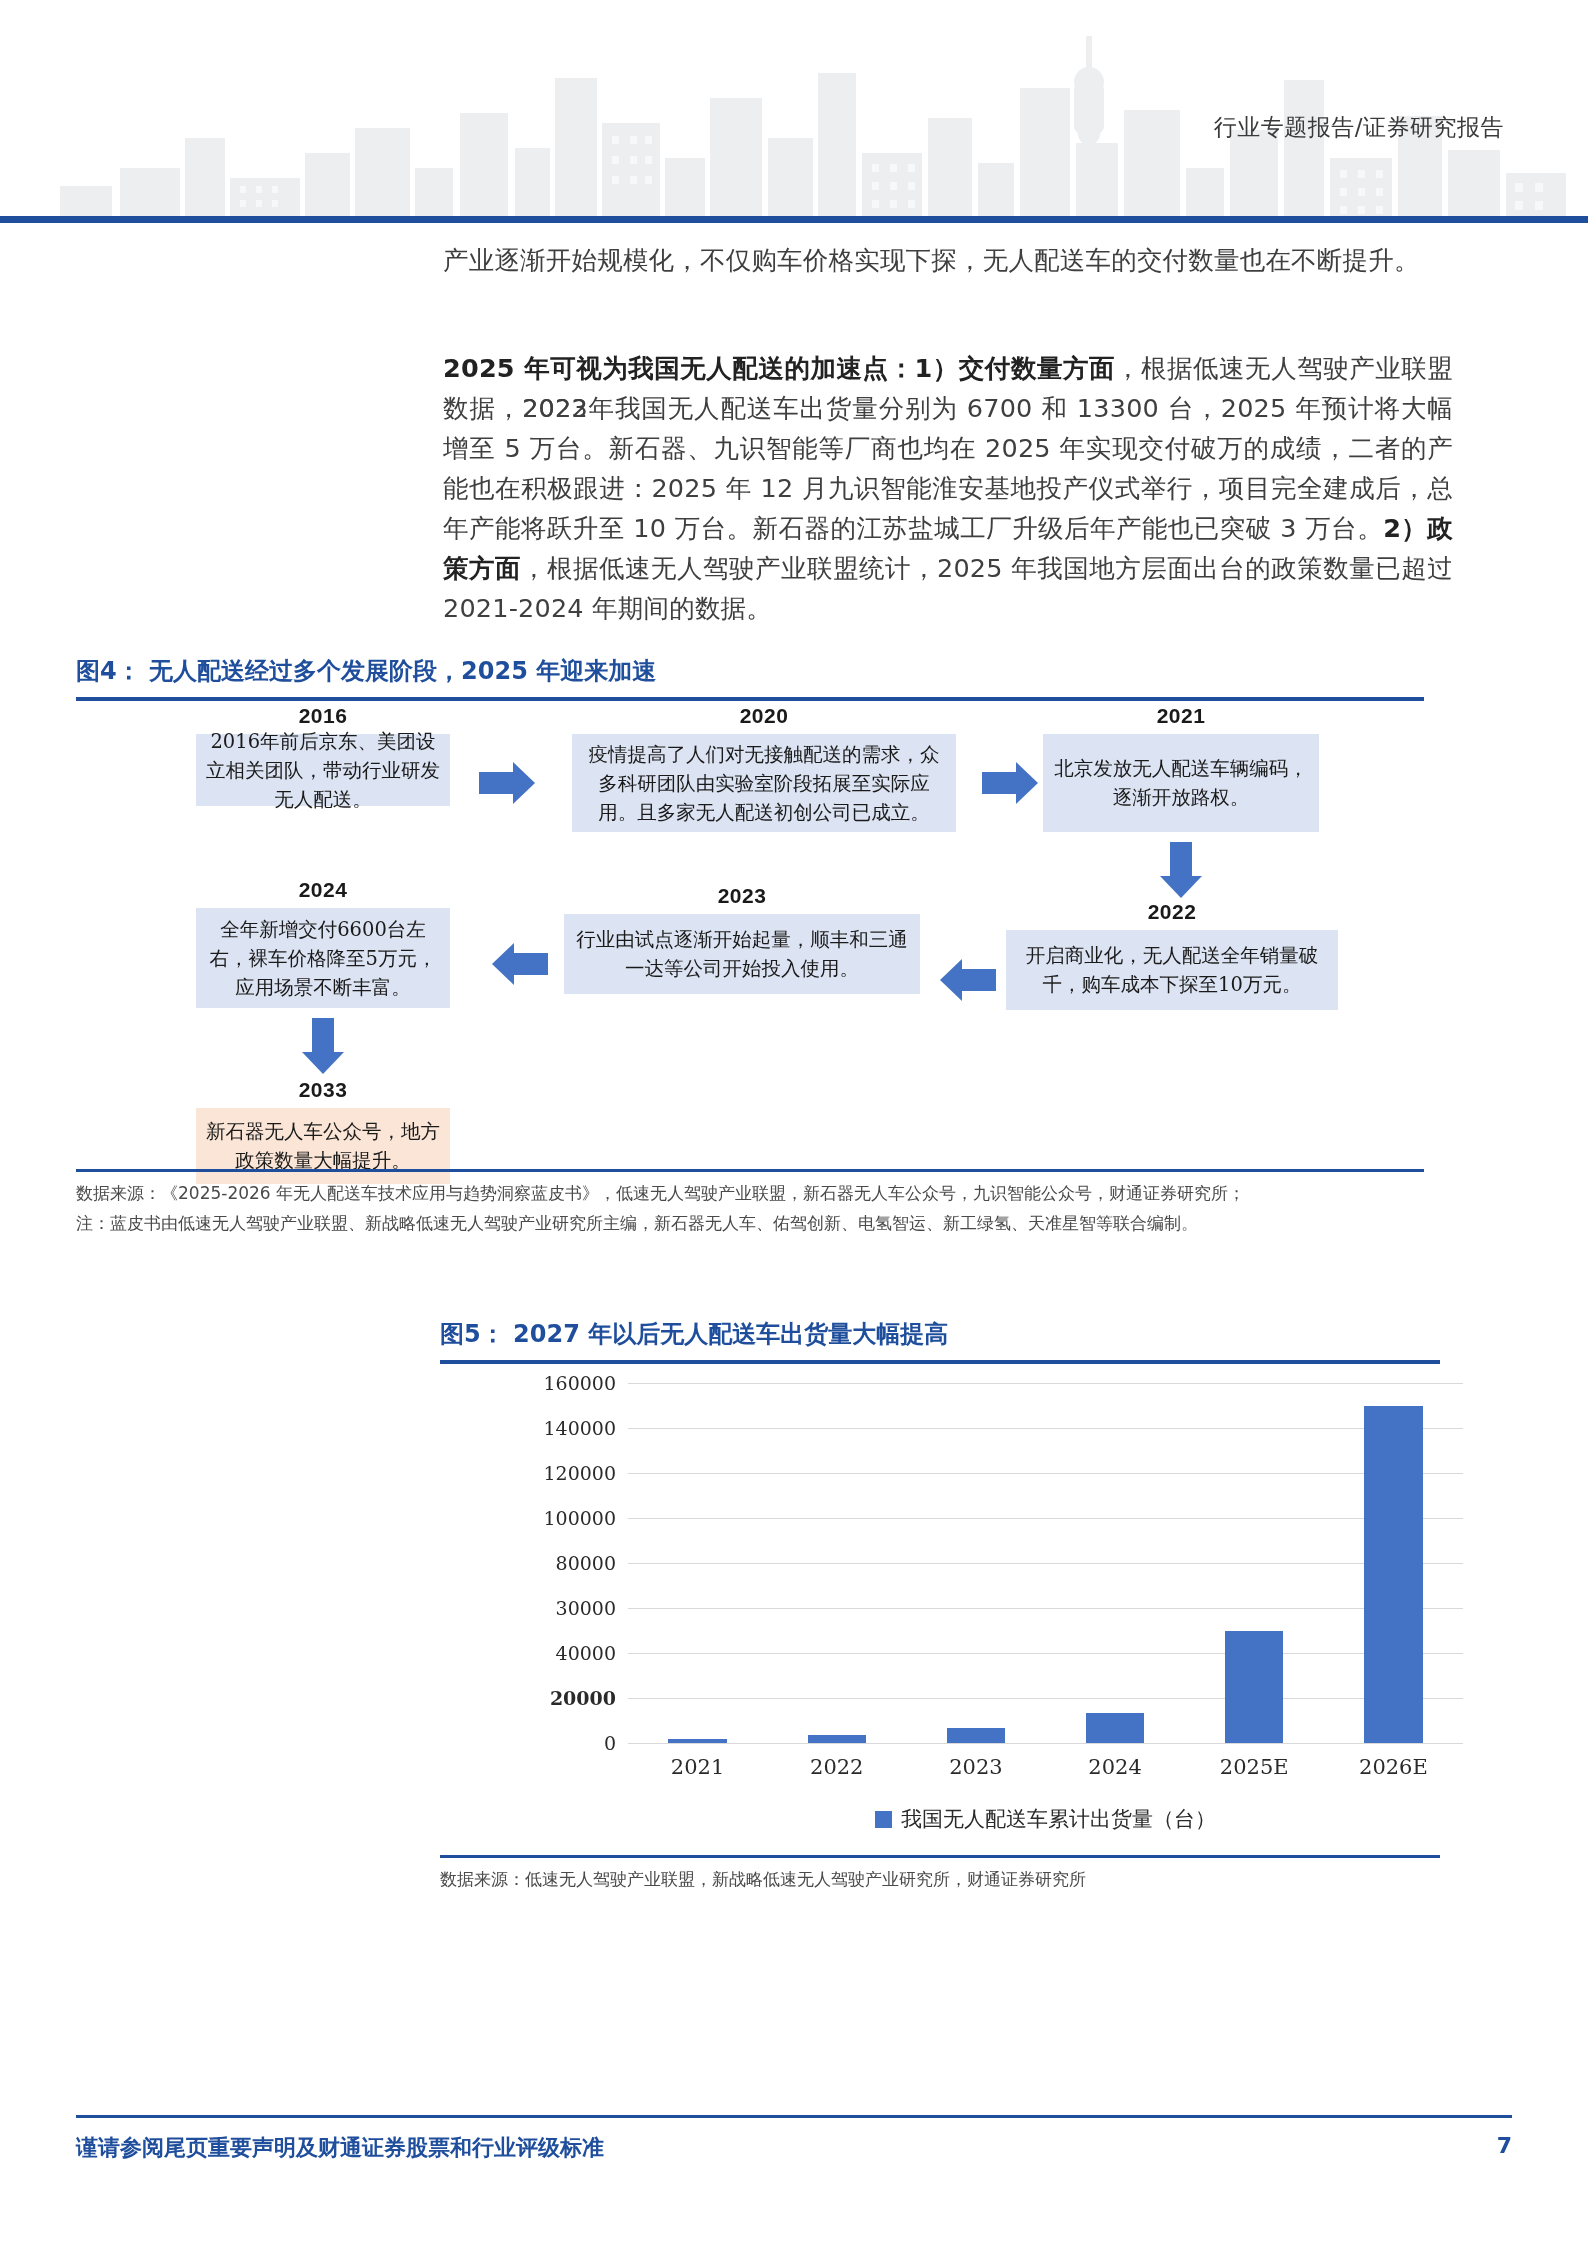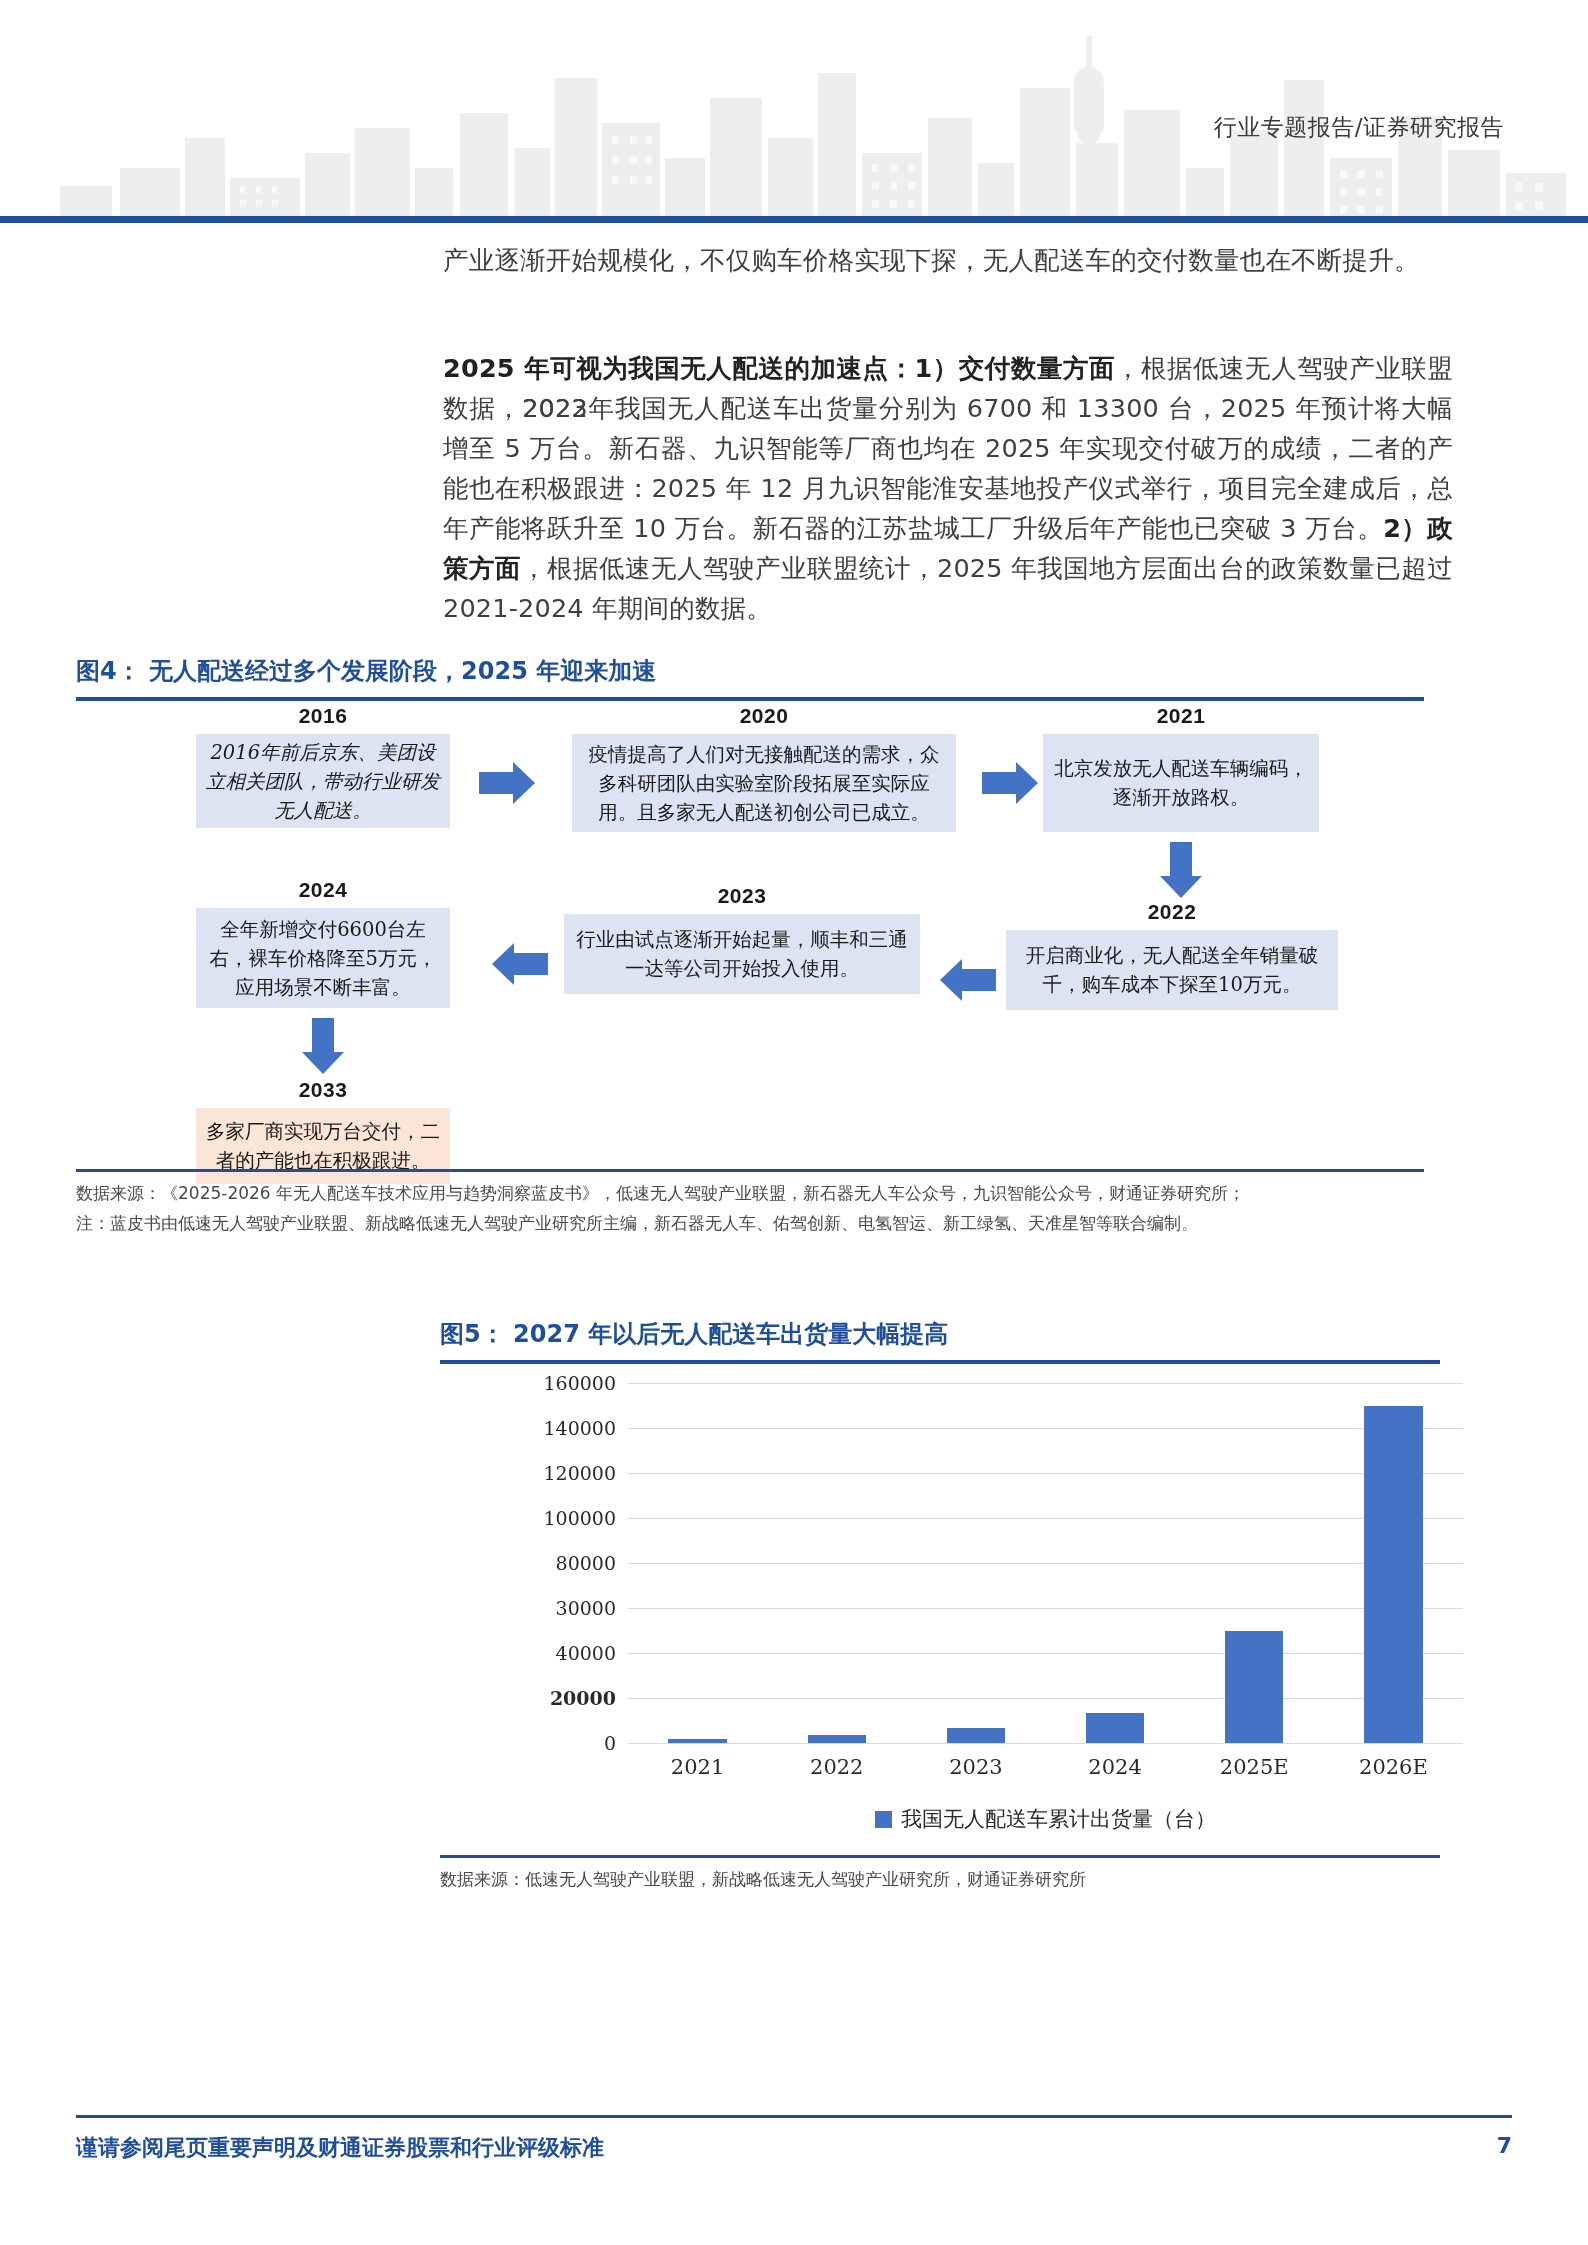--- a/index.html
+++ b/index.html
@@ -381,21 +381,21 @@
   <div class="para p1">产业逐渐开始规模化，不仅购车价格实现下探，无人配送车的交付数量也在不断提升。</div>
 
   <div class="para p2"><b>2025 年可视为我国无人配送的加速点：1）交付数量方面</b><span>，根据低速无人驾驶产业联盟数据，</span><span class="overlap-wrap"><span>2022</span><span class="ov2">2023</span></span><span>年我国无人配送车出货量分别为 6700 和 13300 台，2025 年预计将大幅增至 5 万台。新石器、九识智能等厂商也均在 2025 年实现交付破万的成绩，二者的产能也在积极跟进：2025 年 12 月九识智能淮安基地投产仪式举行，项目完全建成后，总年产能将跃升至 10 万台。新石器的江苏盐城工厂升级后年产能也已突破 3 万台。</span><b>2）政策方面</b><span>，根据低速无人驾驶产业联盟统计，2025 年我国地方层面出台的政策数量已超过 2021-2024 年期间的数据。</span></div>
 
   <div class="fig-title" style="left:76px; top:655px;">图4： 无人配送经过多个发展阶段，2025 年迎来加速</div>
   <div class="fig-rule" style="left:76px; top:697px; width:1348px;"></div>
 
   <div id="fig4">
 
     <div class="tl-year" style="left:196px; top:704px; width:254px;">2016</div>
-    <div class="tl-box" style="left:196px; top:734px; width:254px; height:94px;font-style:italic;">
+    <div class="tl-box" style="left:196px; top:734px; width:254px; height:72px;">
         <span>2016年前后京东、美团设立相关团队，带动行业研发无人配送。</span>
       </div>
 
     <div class="arrow-body-h" style="left:479px; top:772px; width:34px; height:22px;"></div>
     <div class="arrow-head-r" style="left:513px; top:762px;"></div>
 
     <div class="tl-year" style="left:572px; top:704px; width:384px;">2020</div>
     <div class="tl-box" style="left:572px; top:734px; width:384px; height:98px;">
         <span>疫情提高了人们对无接触配送的需求，众多科研团队由实验室阶段拓展至实际应用。且多家无人配送初创公司已成立。</span>
       </div>
@@ -430,21 +430,21 @@
     <div class="tl-year" style="left:196px; top:878px; width:254px;">2024</div>
     <div class="tl-box" style="left:196px; top:908px; width:254px; height:100px;">
         <span>全年新增交付6600台左右，裸车价格降至5万元，应用场景不断丰富。</span>
       </div>
 
     <div class="arrow-body-v" style="left:312px; top:1018px; width:22px; height:34px;"></div>
     <div class="arrow-head-d" style="left:302px; top:1052px;"></div>
 
     <div class="tl-year" style="left:196px; top:1078px; width:254px;">2033</div>
     <div class="tl-box highlight" style="left:196px; top:1108px; width:254px; height:76px;">
-        <span>多家厂商实现万台交付，二者的产能也在积极跟进。</span>
+        <span>新石器无人车公众号，地方政策数量大幅提升。</span>
       </div>
   </div>
 
   <div class="fig-rule" style="left:76px; top:1169px; width:1348px; height:3px;"></div>
   <div class="fig-note" style="left:76px; top:1178px; width:1360px;">数据来源：《2025-2026 年无人配送车技术应用与趋势洞察蓝皮书》，低速无人驾驶产业联盟，新石器无人车公众号，九识智能公众号，财通证券研究所；</div>
   <div class="fig-note" style="left:76px; top:1208px; width:1360px;">注：蓝皮书由低速无人驾驶产业联盟、新战略低速无人驾驶产业研究所主编，新石器无人车、佑驾创新、电氢智运、新工绿氢、天准星智等联合编制。</div>
 
   <div class="fig-title" style="left:440px; top:1318px;">图5： 2027 年以后无人配送车出货量大幅提高</div>
   <div class="fig-rule" style="left:440px; top:1360px; width:1000px;"></div>
 

